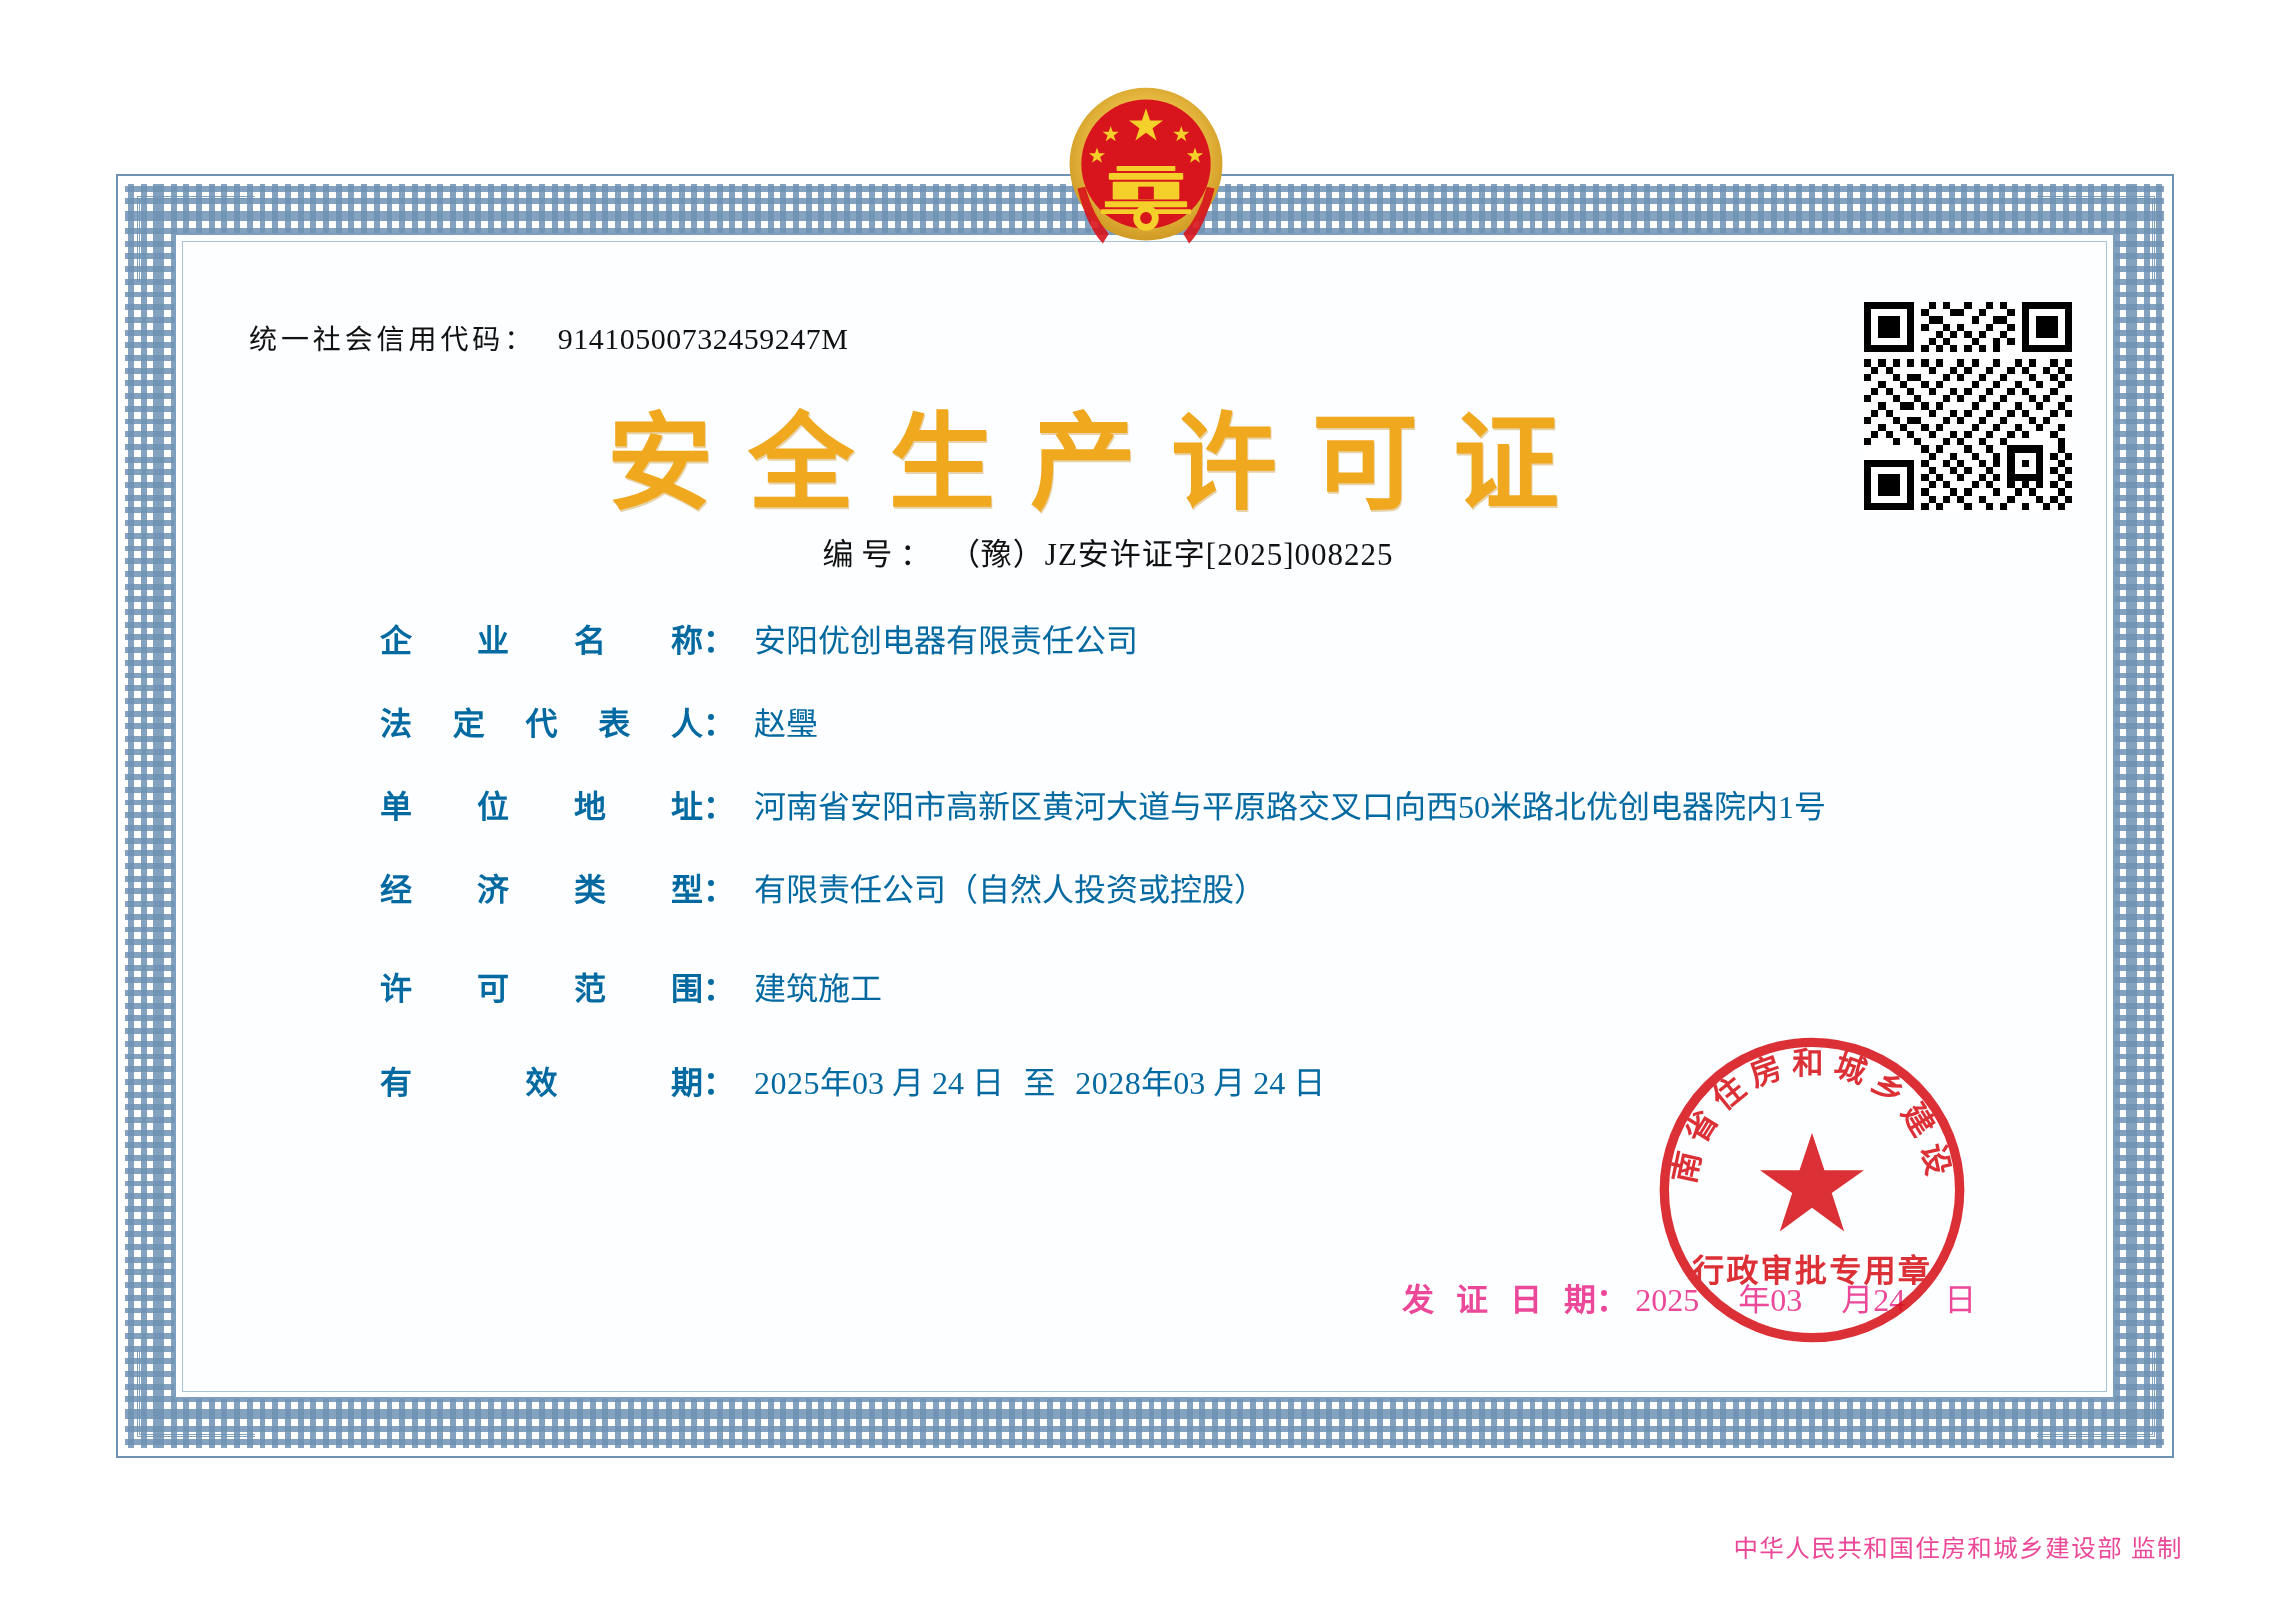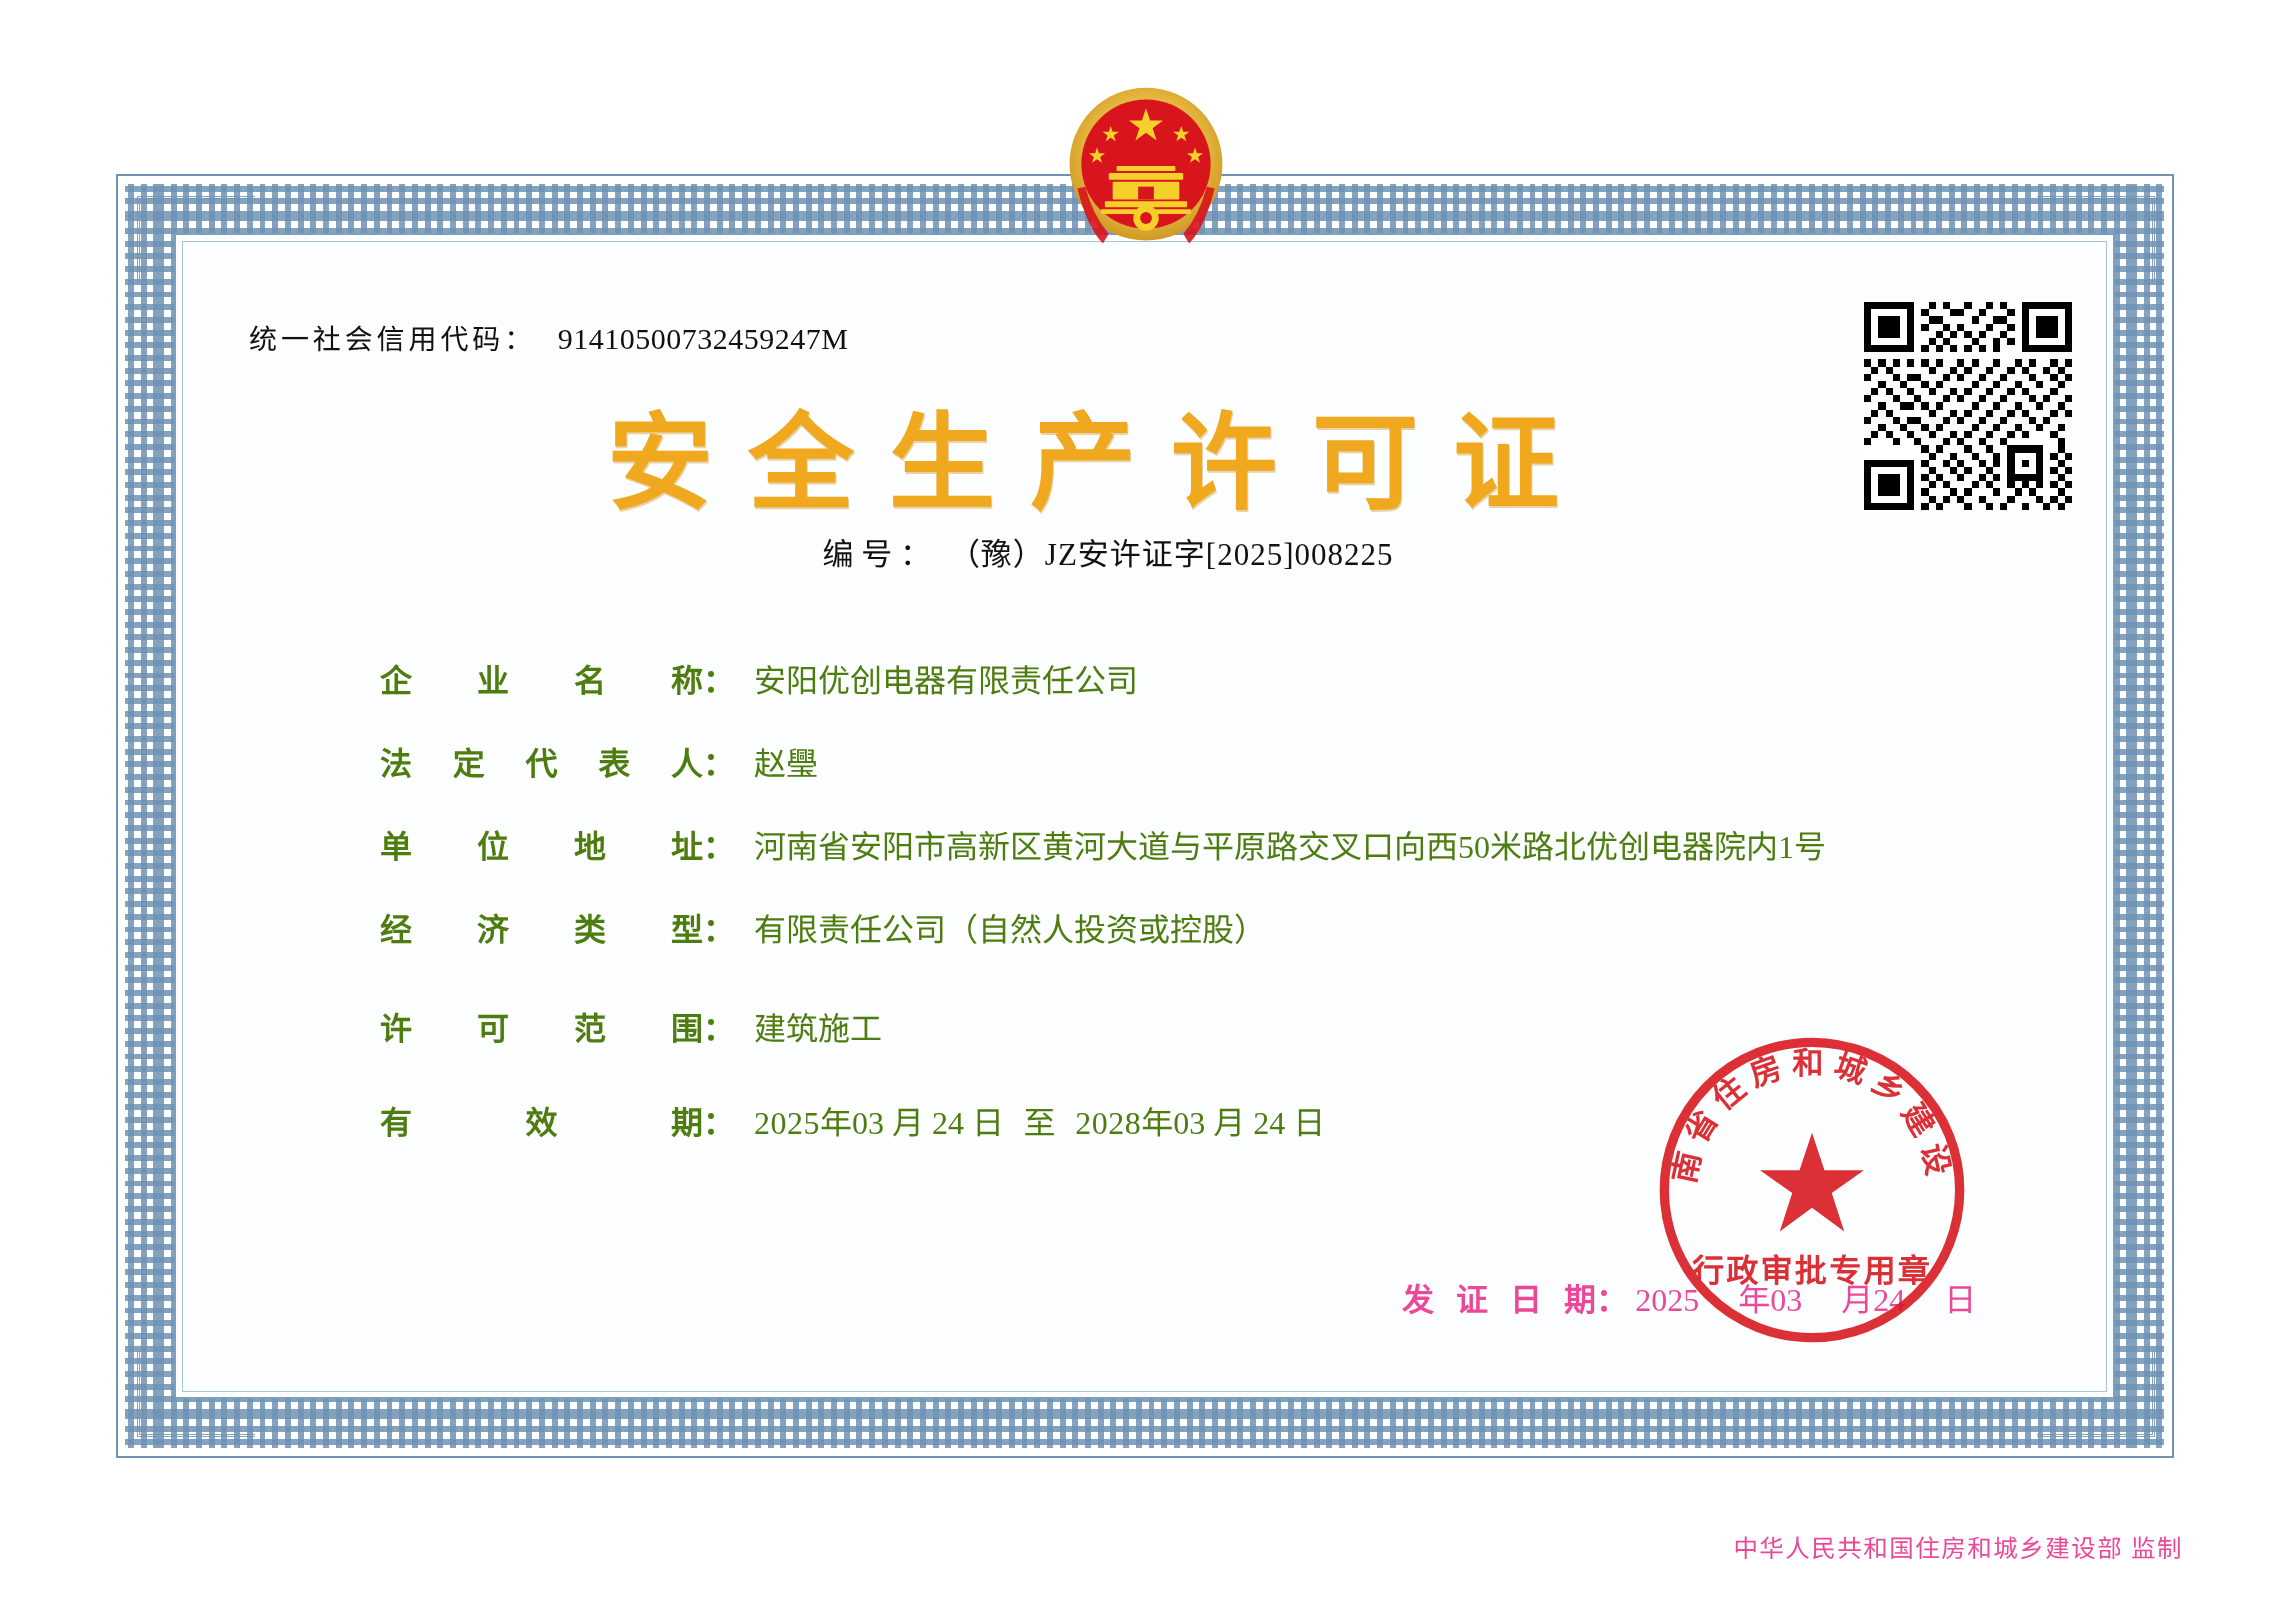--- a/index.html
+++ b/index.html
@@ -156,23 +156,22 @@
     letter-spacing: 1px;
   }
   .serial-label { letter-spacing: 7.8px; }
   .serial-value { margin-left: 25.5px; }
 
   
   .field {
     position: absolute;
     left: 380px;
     font-size: 32px;
-    color: #4d7c0f;
+    color: #0369a1;
     white-space: nowrap;
-    margin-top: 40px;
   }
   .field .lbl {
     display: inline-block;
     width: 323px;
     text-align: justify;
     text-align-last: justify;
     font-weight: bold;
     letter-spacing: 0px;
   }
   .field .colon {

